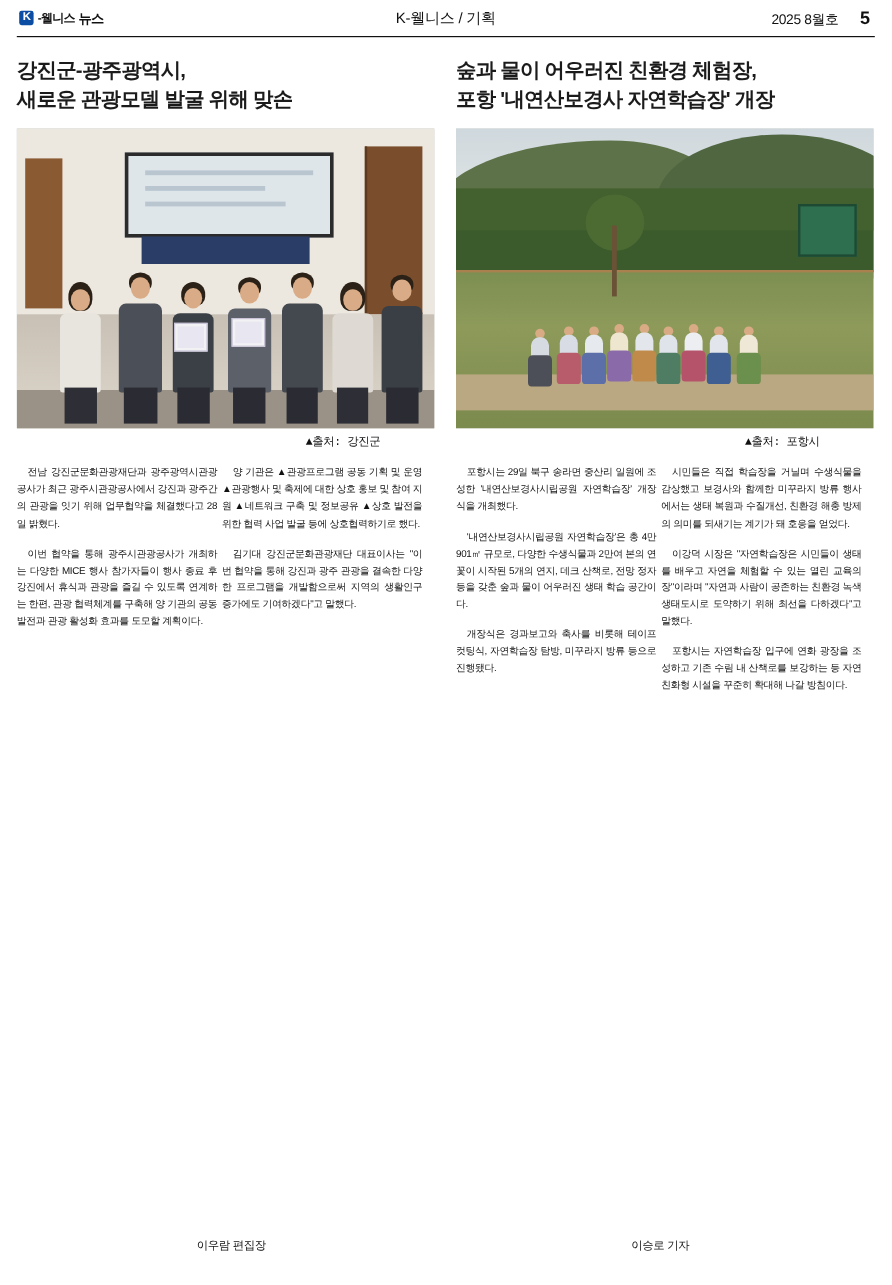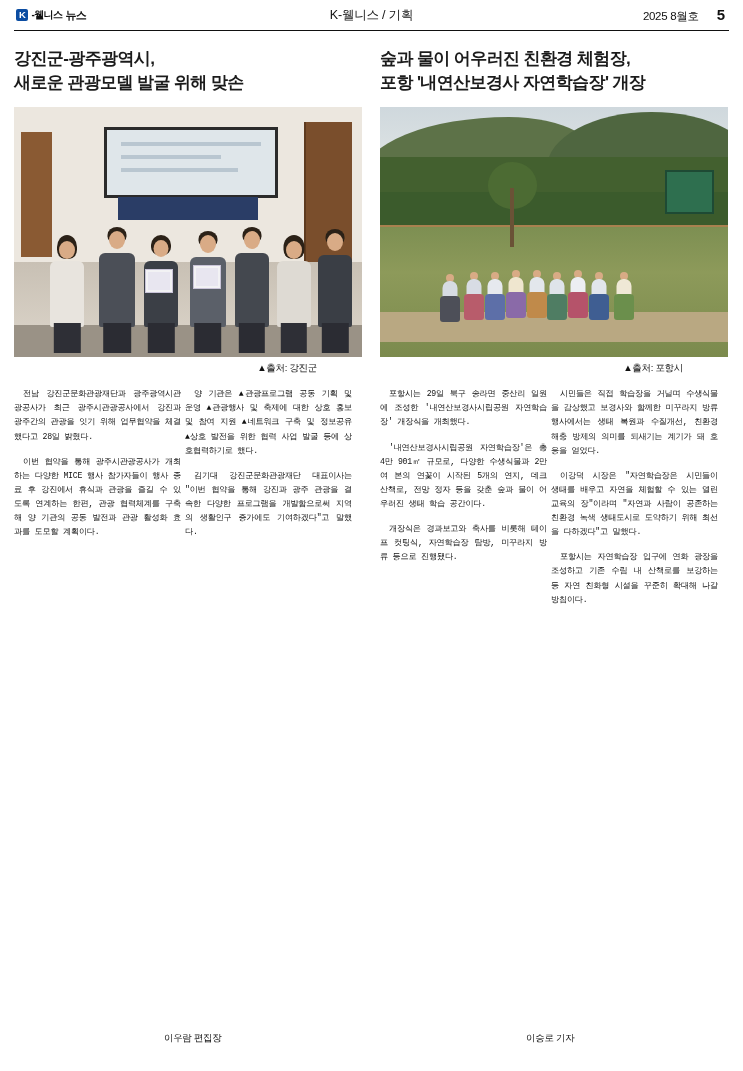--- a/index.html
+++ b/index.html
@@ -100,20 +100,21 @@
     font-weight: bold;
     line-height: 1.42;
     letter-spacing: -0.6px;
     color: #1b1b1b;
     margin: 6px 0 12px 0;
   }
   .headline .l2 { display: block; }
 
   .photo-wrap {
     width: 303px;
+    font-family: Liberation Mono, monospace;
   }
   .photo {
     width: 348px;
     height: 250px;
     position: relative;
     overflow: hidden;
     background: #cfd3cf;
   }
   .credit {
     text-align: right;
@@ -121,21 +122,20 @@
     margin-top: 5px;
     letter-spacing: -0.3px;
     color: #111;
   }
 
   
   .body-cols {
     display: flex;
     gap: 4px;
     margin-top: 12px;
-    font-family: Liberation Mono, monospace;
   }
   .body-col {
     width: 167px;
   }
   .body-col p {
     margin: 0 0 11px 0;
     font-size: 8.2px;
     line-height: 1.72;
     text-align: justify;
     text-justify: inter-character;

